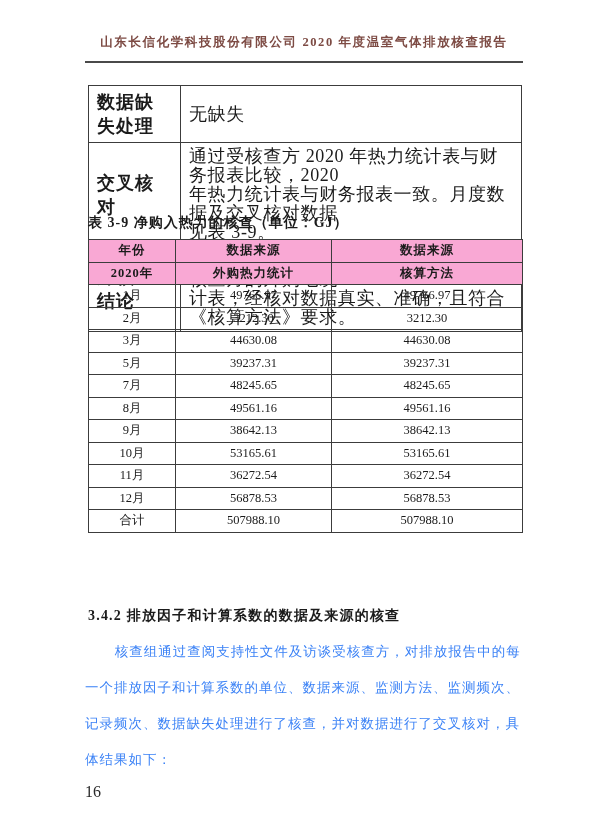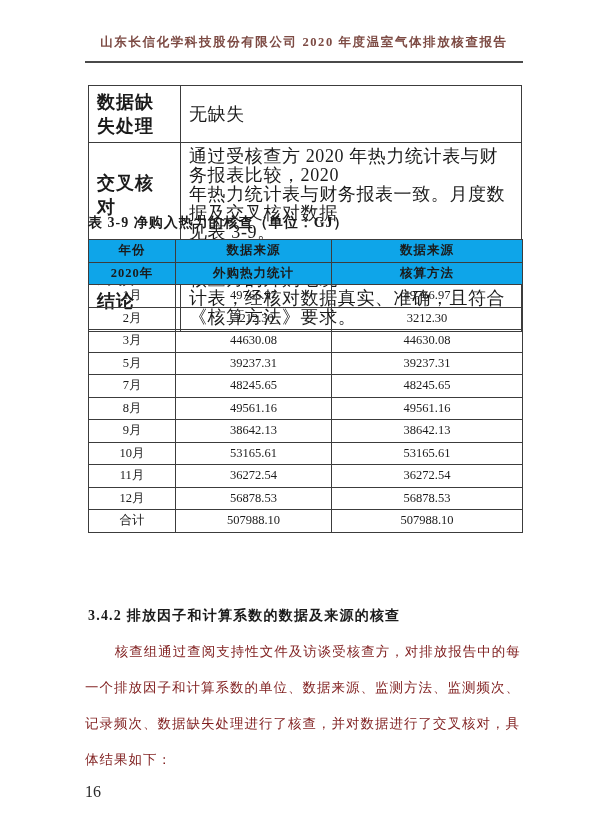--- a/index.html
+++ b/index.html
@@ -56,35 +56,35 @@
     position:absolute; left:88px; top:239px; width:434px;
     font-size:12.5px; table-layout:fixed;
   }
   .heat-table td {
     border:1px solid #3c3c3c;
     height:22.5px;
     text-align:center; vertical-align:middle;
     padding:0 2px;
   }
   .heat-table tr.shaded td {
-    background:#0ea5e9; font-weight:bold; letter-spacing:1px;
+    background:#f9a8d4; font-weight:bold; letter-spacing:1px;
   }
 
   
   .section-heading {
     position:absolute; left:88px; top:607px;
     font-weight:bold; font-size:14px; letter-spacing:1.2px;
   }
 
   
   .body-paragraph {
     position:absolute; left:85px; top:634px; width:440px;
     font-size:13.5px; line-height:36px; letter-spacing:1px;
     white-space:pre-line; text-indent:2.2em;
-    color:#7f1d1d;
+    color:#3b82f6;
   }
 
   
   .page-number {
     position:absolute; left:85px; top:783px; width:438px;
     text-align:left; font-size:16px; color:#2a2a2a;
   }
 </style>
 </head>
 <body>

